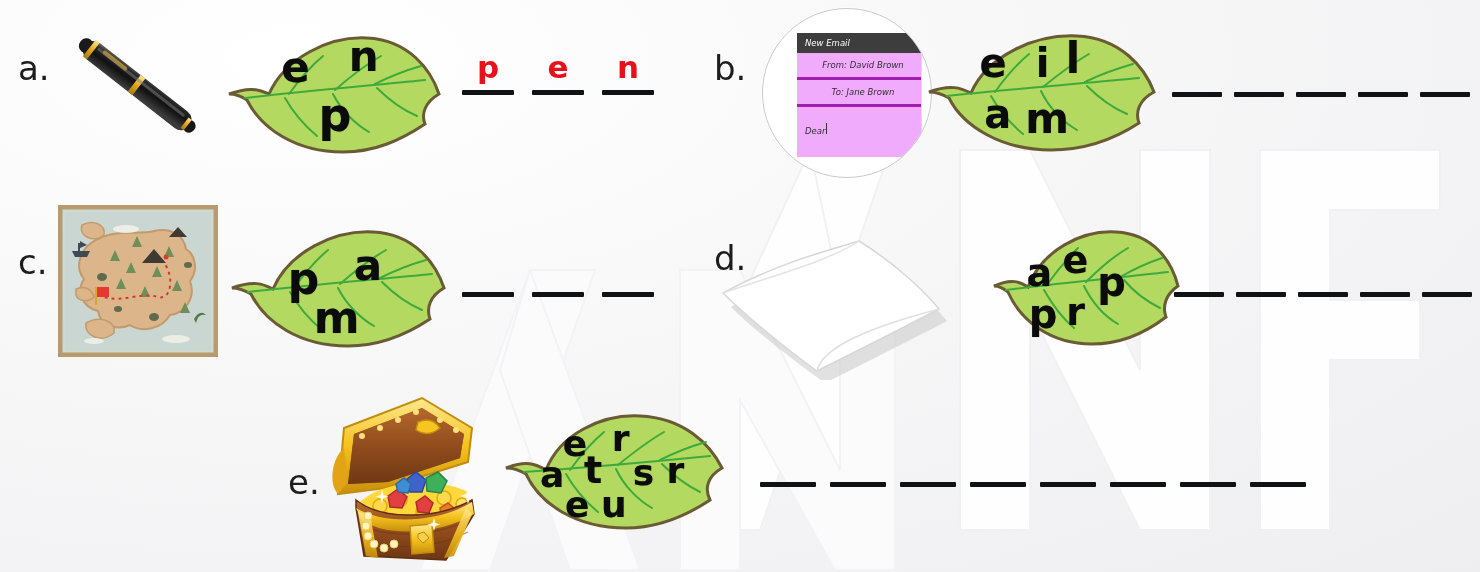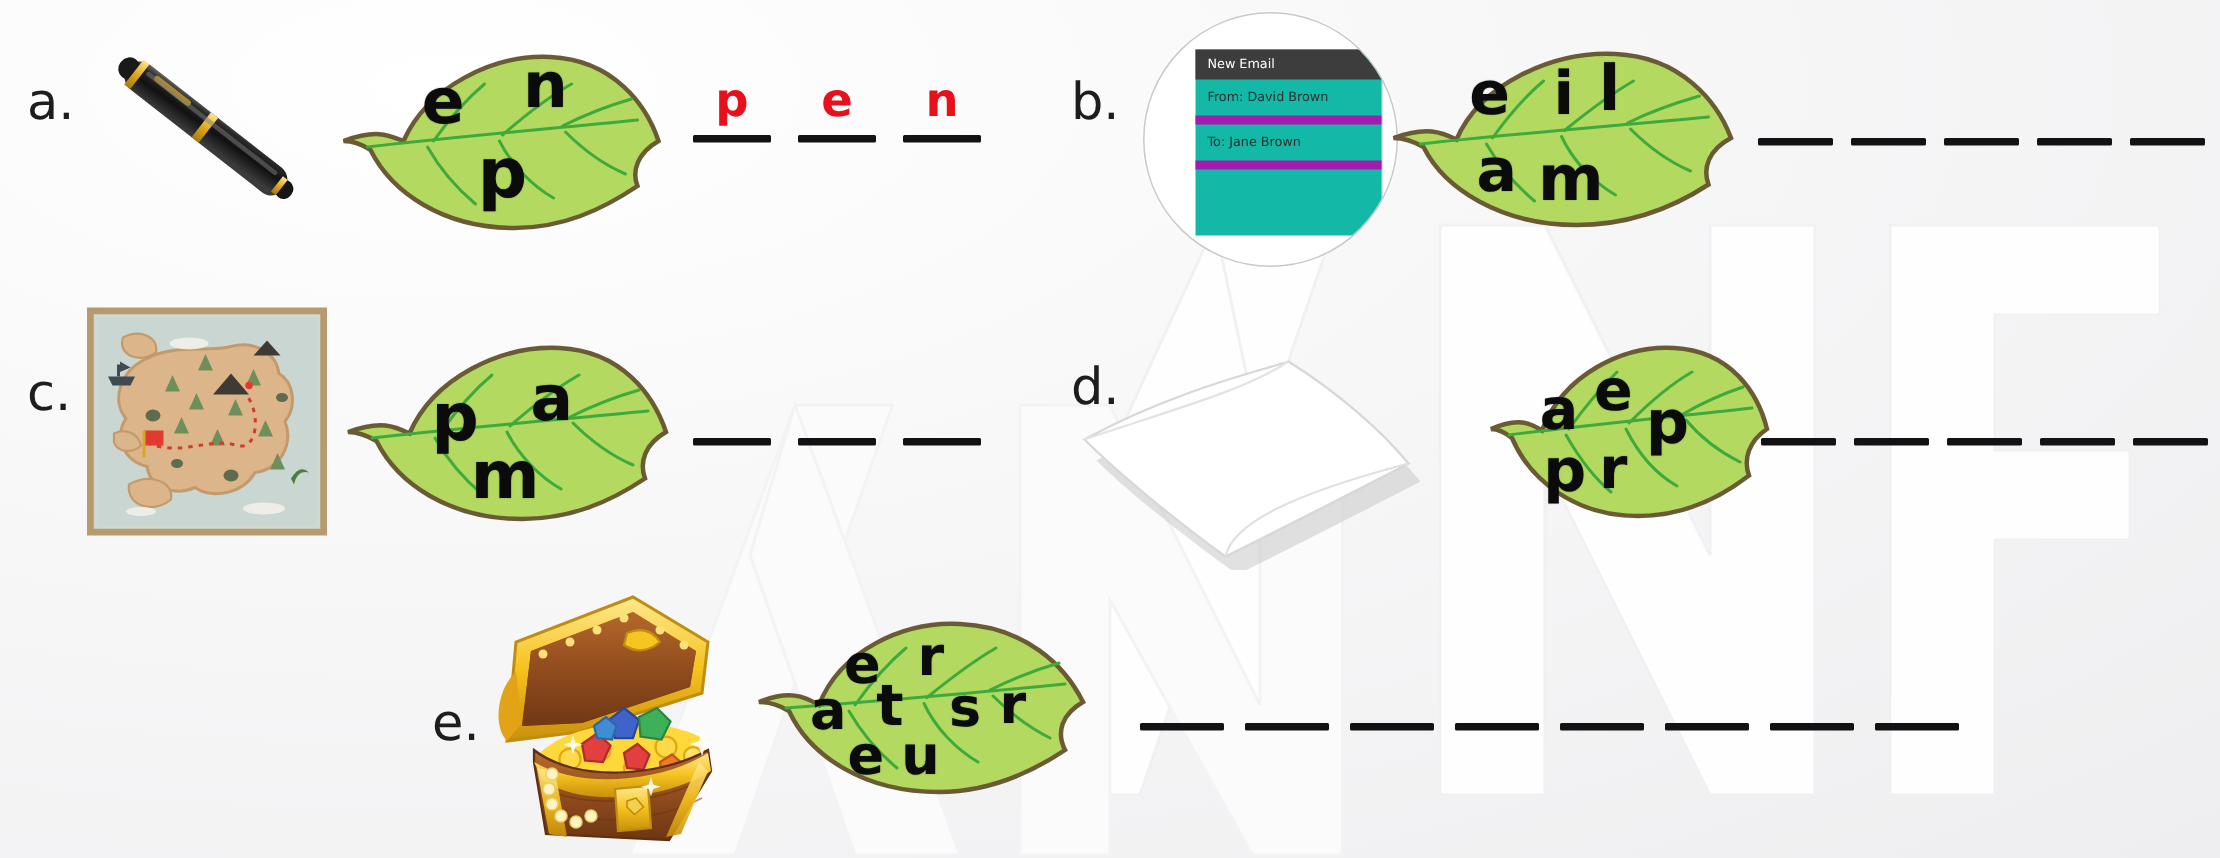--- a/index.html
+++ b/index.html
@@ -46,25 +46,25 @@
     font-weight:700;font-size:31px;color:#e8111b;line-height:1;
   }
   .ans-rule{height:5px;background:#111214;border-radius:1px;margin-top:7px;}
   .pic{position:absolute;}
   
   .email-circle{
     position:absolute;border-radius:50%;
     border:1px solid #c9c9cb;background:#fff;overflow:hidden;
     box-shadow:0 0 0 1px rgba(255,255,255,.5);
   }
-  .email-card{position:absolute;background:#14b8a6;}
+  .email-card{position:absolute;background:#f0abfc;font-style:italic;}
   .email-bar{background:#3d3d3d;color:#fff;}
   .email-line{
-    border-bottom:6px solid #a21caf;color:#2f2f2f;
-    display:flex;align-items:center;
+    border-bottom:3px solid #a21caf;color:#2f2f2f;
+    display:flex;align-items:center;justify-content:center;
   }
   .email-txt{font-family:"DejaVu Sans","Liberation Sans",sans-serif;}
   .caret{display:inline-block;width:1px;height:11px;background:#333;margin-left:1px;}
 </style>
 </head>
 <body>
 
 <div id="sheet">
 
   <svg class="wm" style="left:560px;top:30px;" width="900" height="540" viewBox="0 0 900 540">
@@ -159,20 +159,23 @@
       <div class="email-card" style="left:34px;top:24px;width:124px;height:124px;border-right:1px solid #dcdcdc;">
         <div class="email-bar email-txt" style="height:20px;line-height:20px;padding-left:8px;font-size:8.5px;">
           <span>New Email</span>
         </div>
         <div class="email-line email-txt" style="height:24px;padding-left:8px;font-size:8.5px;">
           <span>From: David Brown</span>
         </div>
         <div class="email-line email-txt" style="height:24px;padding-left:8px;font-size:8.5px;">
           <span>To: Jane Brown</span>
         </div>
+        <div class="email-txt" style="padding:16px 0 0 8px;font-size:8.5px;color:#2f2f2f;">
+          <span>Dear</span><span class="caret"></span>
+        </div>
       </div>
     </div>
 
     <div class="leaf-wrap" style="left:925px;top:28px;width:235px;height:130px;">
       <svg width="235" height="130" viewBox="0 0 235 130">
         <path d="M4 64 C26 56 36 60 46 65 C62 28 110 6 152 8 C196 10 220 40 229 64
                  C214 72 210 84 214 95 C188 112 160 122 126 122 C76 122 38 98 24 70
                  C17 66 10 64 4 64 Z" fill="#b3d961" stroke="#6b5b35" stroke-width="3"></path>
         <g stroke="#3faa3c" stroke-width="2" fill="none" stroke-linecap="round">
           <path d="M22 68 C76 62 150 56 214 50"></path>

